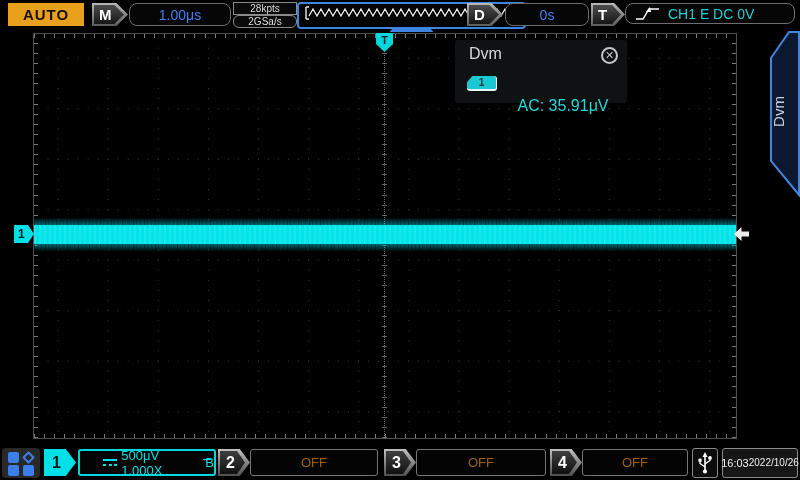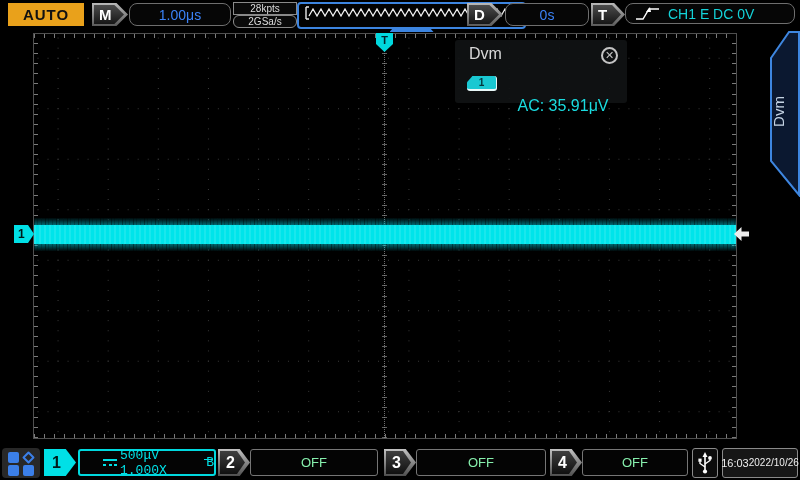--- a/index.html
+++ b/index.html
@@ -99,22 +99,22 @@
   .chbadge .b-outer{position:absolute;inset:0;clip-path:polygon(0 0,68% 0,100% 50%,68% 100%,0 100%);}
   .chbadge .b-inner{position:absolute;inset:2px 5px 2px 2px;clip-path:polygon(0 0,68% 0,100% 50%,68% 100%,0 100%);}
   .chbadge .b-label{position:absolute;inset:0;display:flex;align-items:center;padding-left:8px;
     font-weight:bold;font-size:16px;box-sizing:border-box;}
   .chbadge.on .b-outer{background:#00E0E6;}
   .chbadge.on .b-label{color:#001a1a;}
   .chbadge.off .b-outer{background:linear-gradient(180deg,#c2c2c2,#4e4e4e);}
   .chbadge.off .b-inner{background:linear-gradient(180deg,#3f3f3f,#101010);}
   .chbadge.off .b-label{color:#fff;}
   .chbox{position:absolute;top:3px;height:27px;background:#040404;border:1px solid #757575;border-radius:3px;
-    display:flex;align-items:center;justify-content:center;color:#86efac;font-size:13px;box-sizing:border-box;}
-  .chbox.ch1{border:2px solid #00D8DE;color:#00E0E6;justify-content:flex-start;gap:5px;padding-left:23px;font-family:Liberation Mono, monospace;}
+    display:flex;align-items:center;justify-content:center;color:#a16207;font-size:13px;box-sizing:border-box;}
+  .chbox.ch1{border:2px solid #00D8DE;color:#00E0E6;justify-content:flex-start;gap:5px;padding-left:23px;}
   .dc-icon{display:inline-block;width:14px;height:9px;position:relative;}
   .dc-icon i{position:absolute;left:0;top:1px;width:14px;height:1.5px;background:#00E0E6;}
   .dc-icon em{position:absolute;left:0;top:6px;width:14px;height:1.5px;
     background:repeating-linear-gradient(90deg,#00E0E6 0 3px,transparent 3px 5.5px);}
   .bw{position:relative;display:inline-block;margin-left:1px;}
   .bw .bw-stroke{position:absolute;left:-2px;top:4px;width:8px;height:1px;background:#00E0E6;}
   .usb-box{position:absolute;left:692px;top:2px;width:26px;height:30px;background:#0c0c0c;border:1px solid #8a8a8a;
     border-radius:3px;display:flex;align-items:center;justify-content:center;box-sizing:border-box;}
   .clock-box{position:absolute;left:722px;top:2px;width:76px;height:30px;background:#161616;border:1px solid #8a8a8a;
     border-radius:3px;color:#eee;display:flex;flex-direction:row;align-items:center;justify-content:center;

